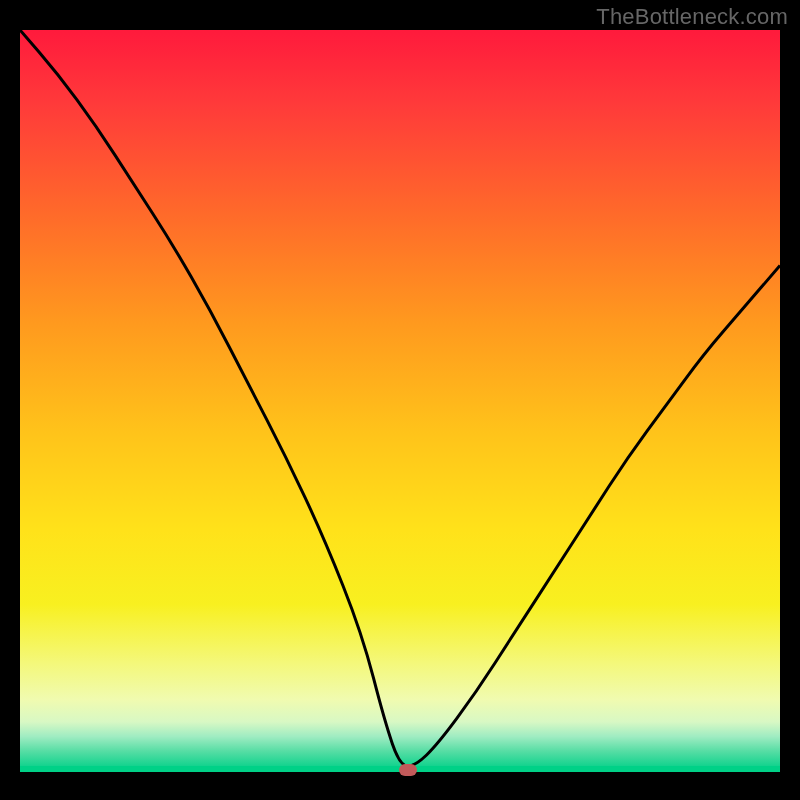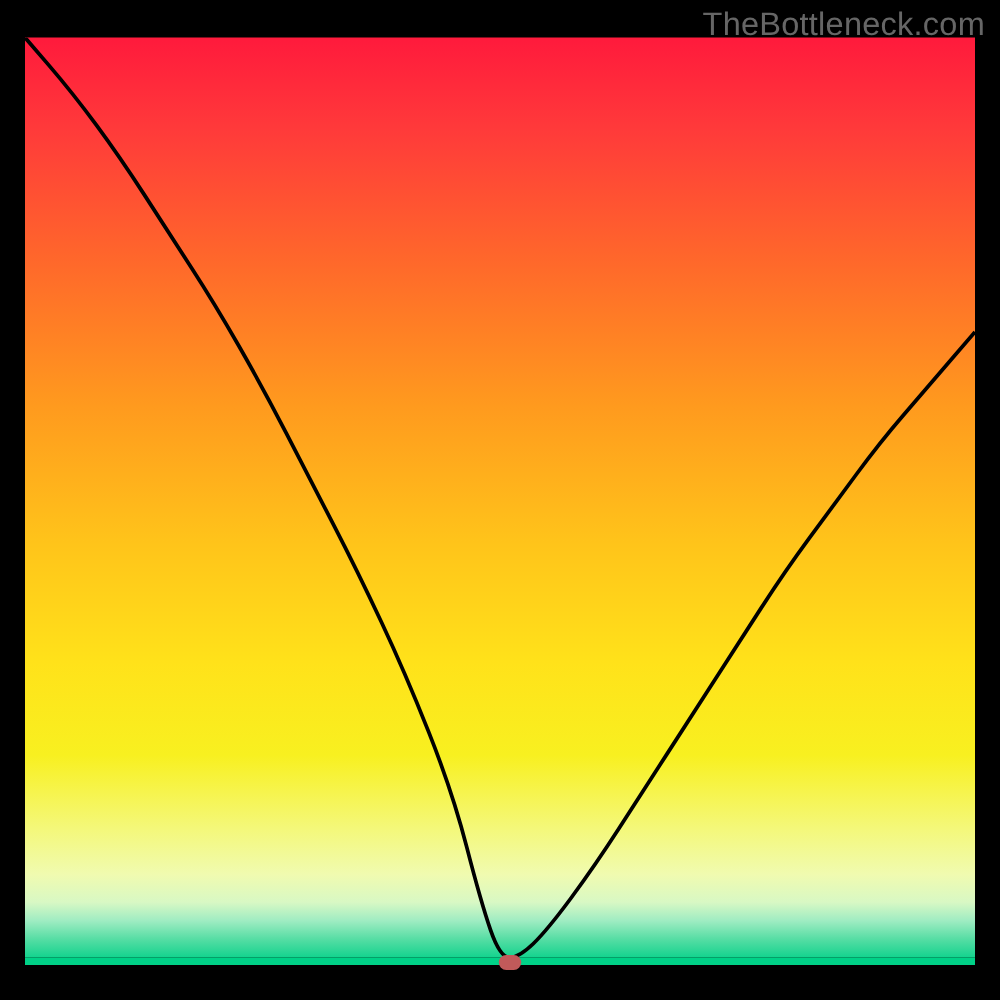--- a/index.html
+++ b/index.html
@@ -15,21 +15,21 @@
     position: relative;
     width: 800px;
     height: 800px;
     background: #000;
   }
   .watermark {
     position: absolute;
     top: 4px;
     right: 12px;
     color: #666;
-    font-size: 26px;
+    font-size: 22px;
     font-weight: 500;
     letter-spacing: 0.2px;
     z-index: 10;
     margin-left: 12px;
   }
   .plot {
     position: absolute;
     left: 20px;
     top: 30px;
     width: 760px;

